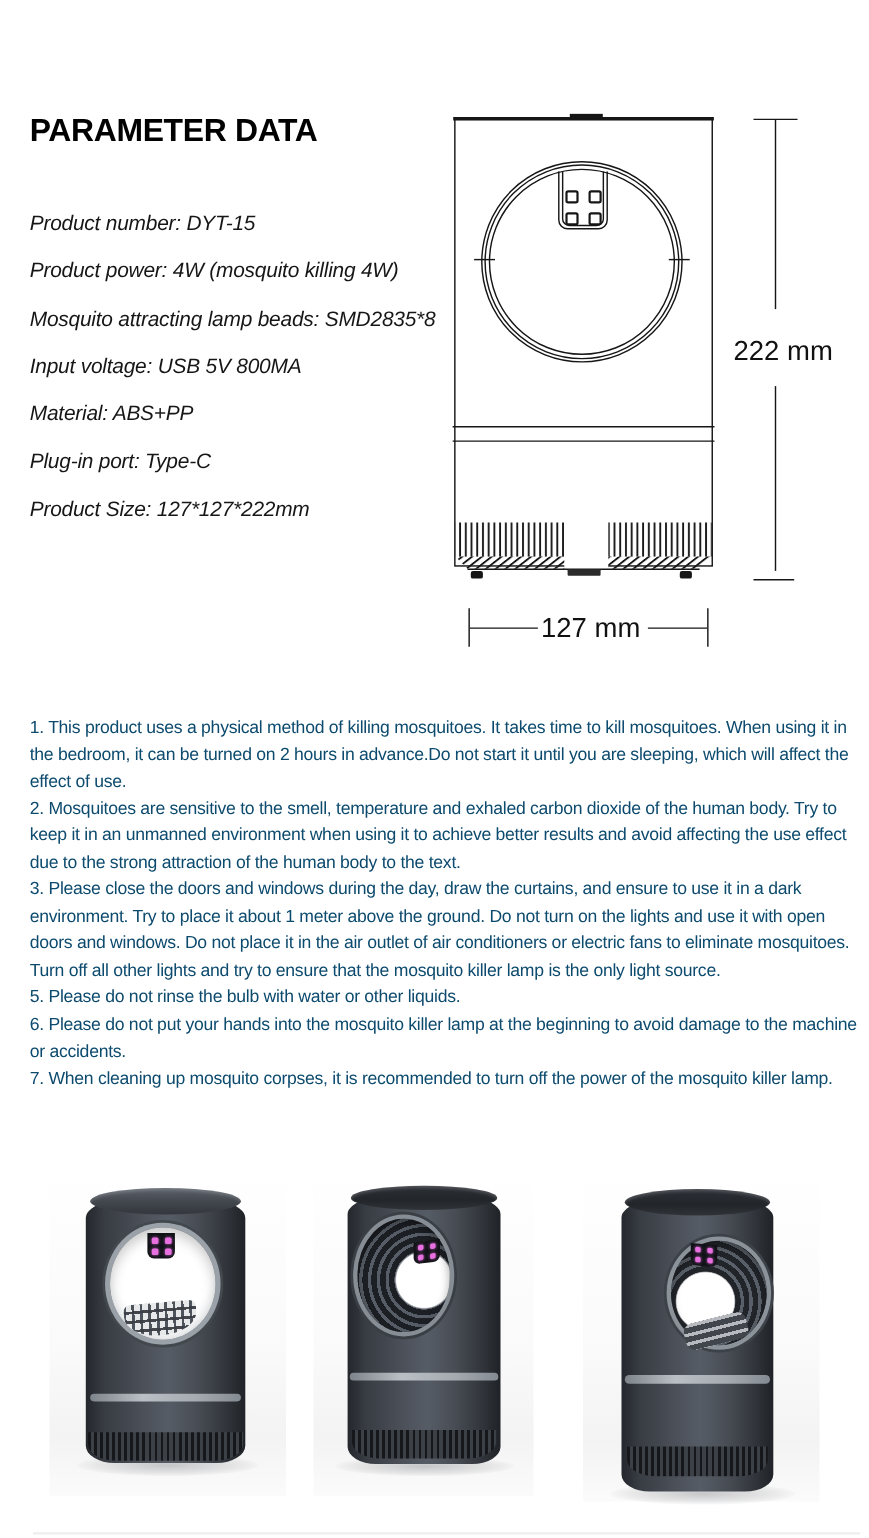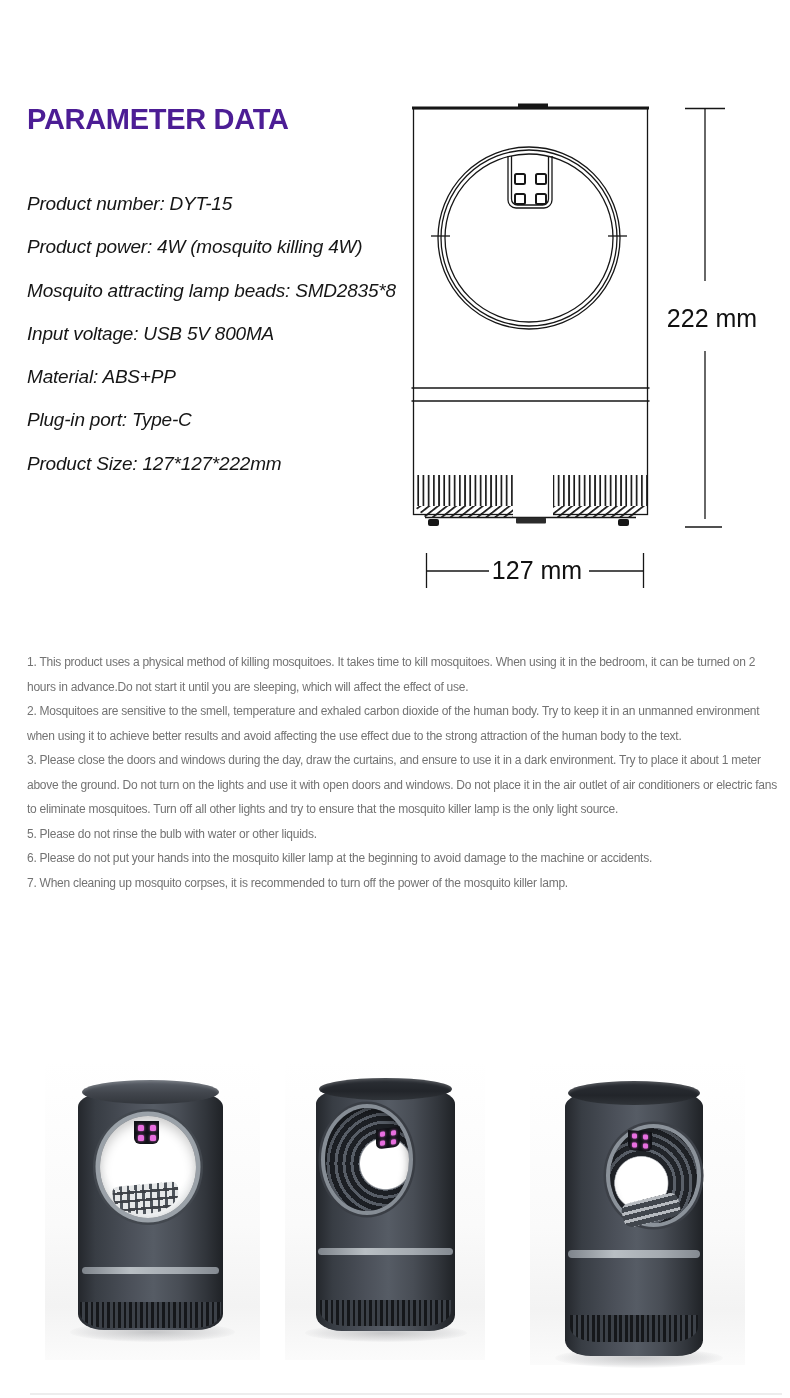--- a/index.html
+++ b/index.html
@@ -3,30 +3,30 @@
 <meta charset="utf-8">
 <style>
   html,body{margin:0;padding:0;background:#ffffff;}
   .canvas{
     position:relative;width:790px;height:1398px;margin:0 auto;background:#ffffff;
     overflow:hidden;font-family:"Liberation Sans",sans-serif;color:#141414;
   }
   
   .title{
     position:absolute;left:27px;top:103px;margin:0;
-    font-size:29px;font-weight:bold;letter-spacing:-.3px;color:#4c1d95;
+    font-size:29px;font-weight:bold;letter-spacing:-.3px;color:#000000;
   }
   .specs{position:absolute;left:27px;top:182px;margin:0;padding:0;list-style:none;font-style:italic;}
   .specs li{height:43.3px;line-height:43.3px;font-size:19px;letter-spacing:-.2px;color:#161616;white-space:nowrap;}
   
   .diagram{position:absolute;left:400px;top:95px;width:390px;height:505px;}
   .diagram text{font-family:"Liberation Sans",sans-serif;fill:#111;}
   
   .notes{position:absolute;left:27px;top:650px;width:752px;}
-  .notes p{margin:0;font-size:12px;line-height:24.55px;letter-spacing:-.25px;color:#737373;}
+  .notes p{margin:0;font-size:16px;line-height:24.55px;letter-spacing:-.25px;color:#0c4a6e;}
   
   .photo{position:absolute;margin:0;padding:0;}
   .p1{left:45px;top:1060px;width:215px;height:300px;}
   .p2{left:285px;top:1060px;width:200px;height:300px;}
   .p3{left:530px;top:1060px;width:215px;height:305px;}
   .photo .bg{position:absolute;inset:0;background:linear-gradient(180deg,#ffffff 0%,#fafafa 55%,#f3f3f3 82%,#fbfbfb 100%);}
   .photo>div{position:absolute;}
   .lamp-shadow{border-radius:50%;background:radial-gradient(ellipse at center,rgba(80,82,88,.30),rgba(110,112,118,.12) 55%,rgba(255,255,255,0) 75%);}
   .lamp-body{background:linear-gradient(90deg,#24272c 0%,#383d44 12%,#4b5059 36%,#565c65 52%,#484d55 70%,#31353b 88%,#1f2226 100%);
     border-radius:70px 70px 26px 26px / 22px 22px 16px 16px;}

